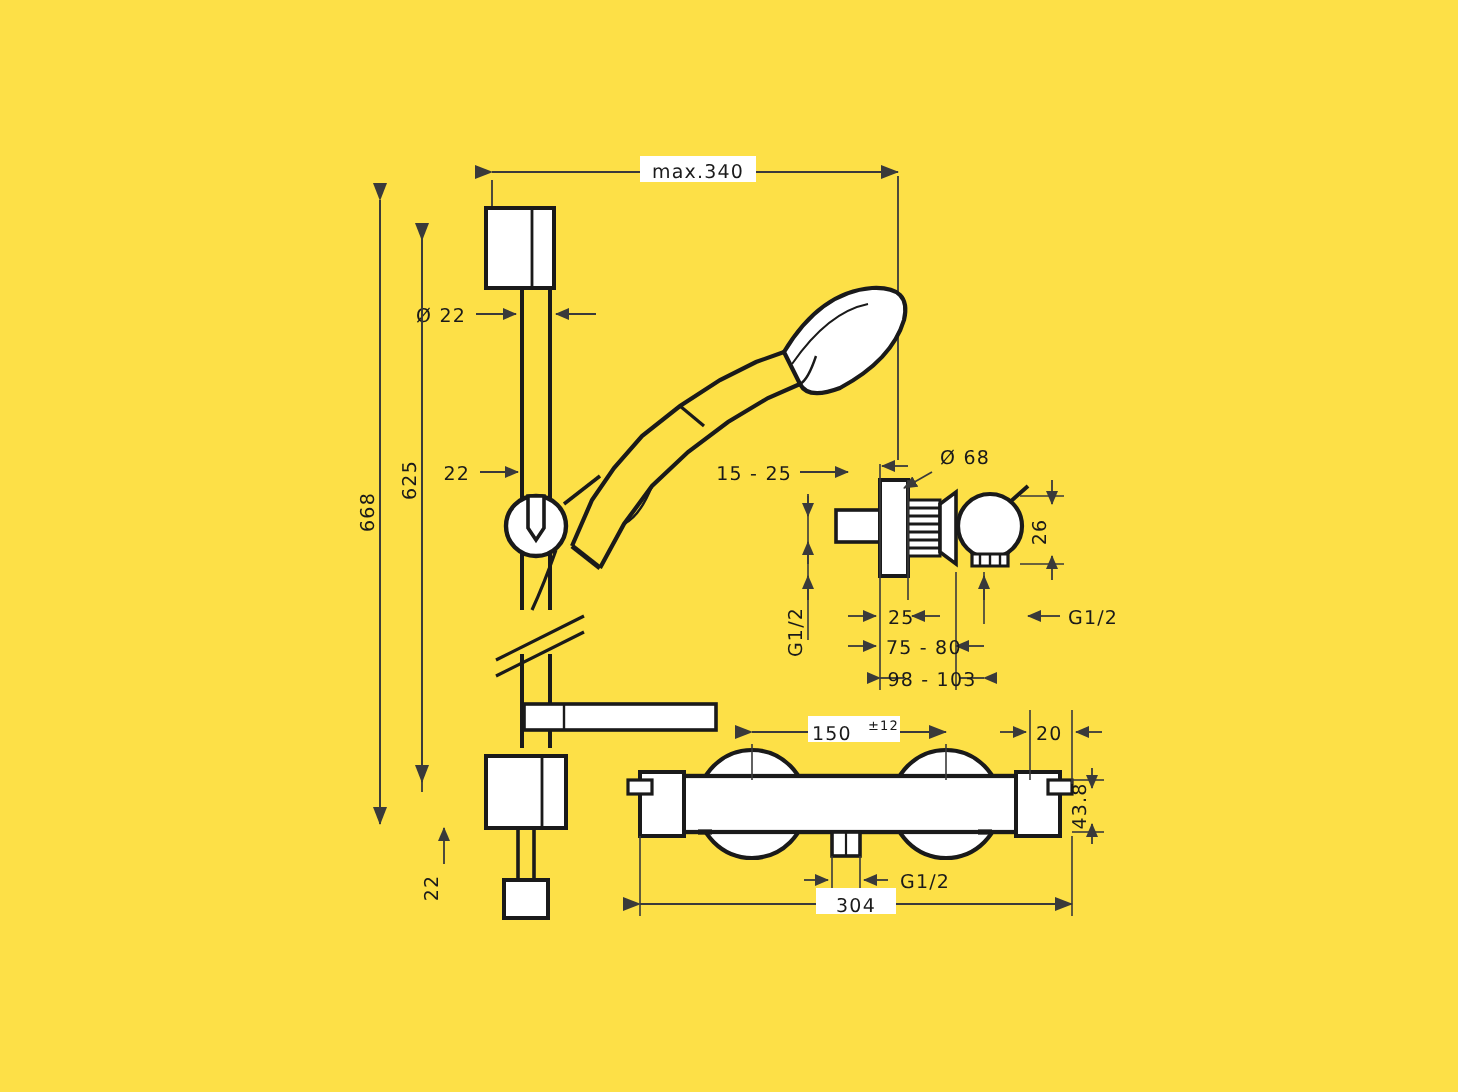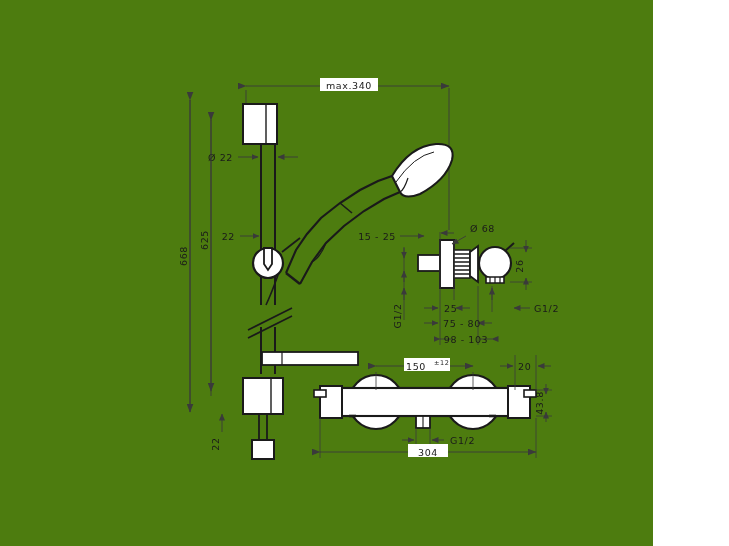--- a/index.html
+++ b/index.html
@@ -1,18 +1,18 @@
 <!DOCTYPE html>
 <html><head>
 <meta charset="utf-8">
 <style>
   html,body{margin:0;padding:0;background:#ffffff;}
   body{width:729px;height:546px;overflow:hidden;
        font-family:"DejaVu Sans","Liberation Sans",sans-serif;}
-  #stage{position:relative;width:653px;height:546px;background:#4d7c0f;}
+  #stage{position:relative;width:729px;height:546px;background:#fde047;}
   svg{display:block;}
   .dimtext{font-family:"DejaVu Sans","Liberation Sans",sans-serif;
            font-size:9.5px;fill:#1a1a1a;letter-spacing:0.6px;}
   .dimtext.sup{font-size:6.5px;}
 </style>
 </head>
 <body>
 
 <div id="stage">
 <svg width="729" height="546" viewBox="0 0 729 546">

